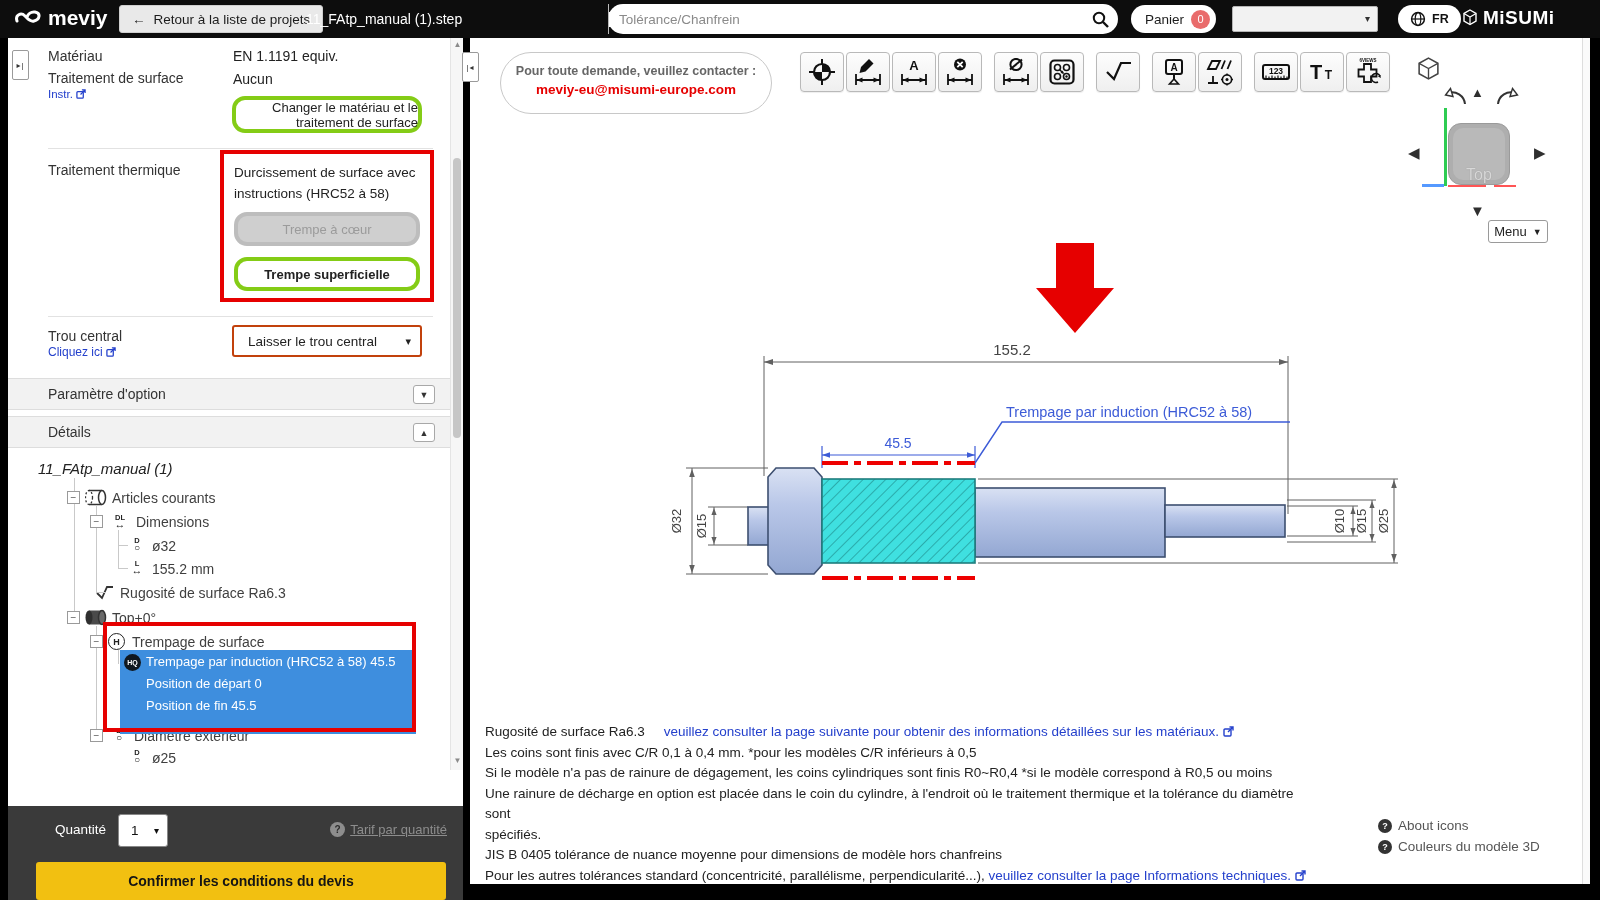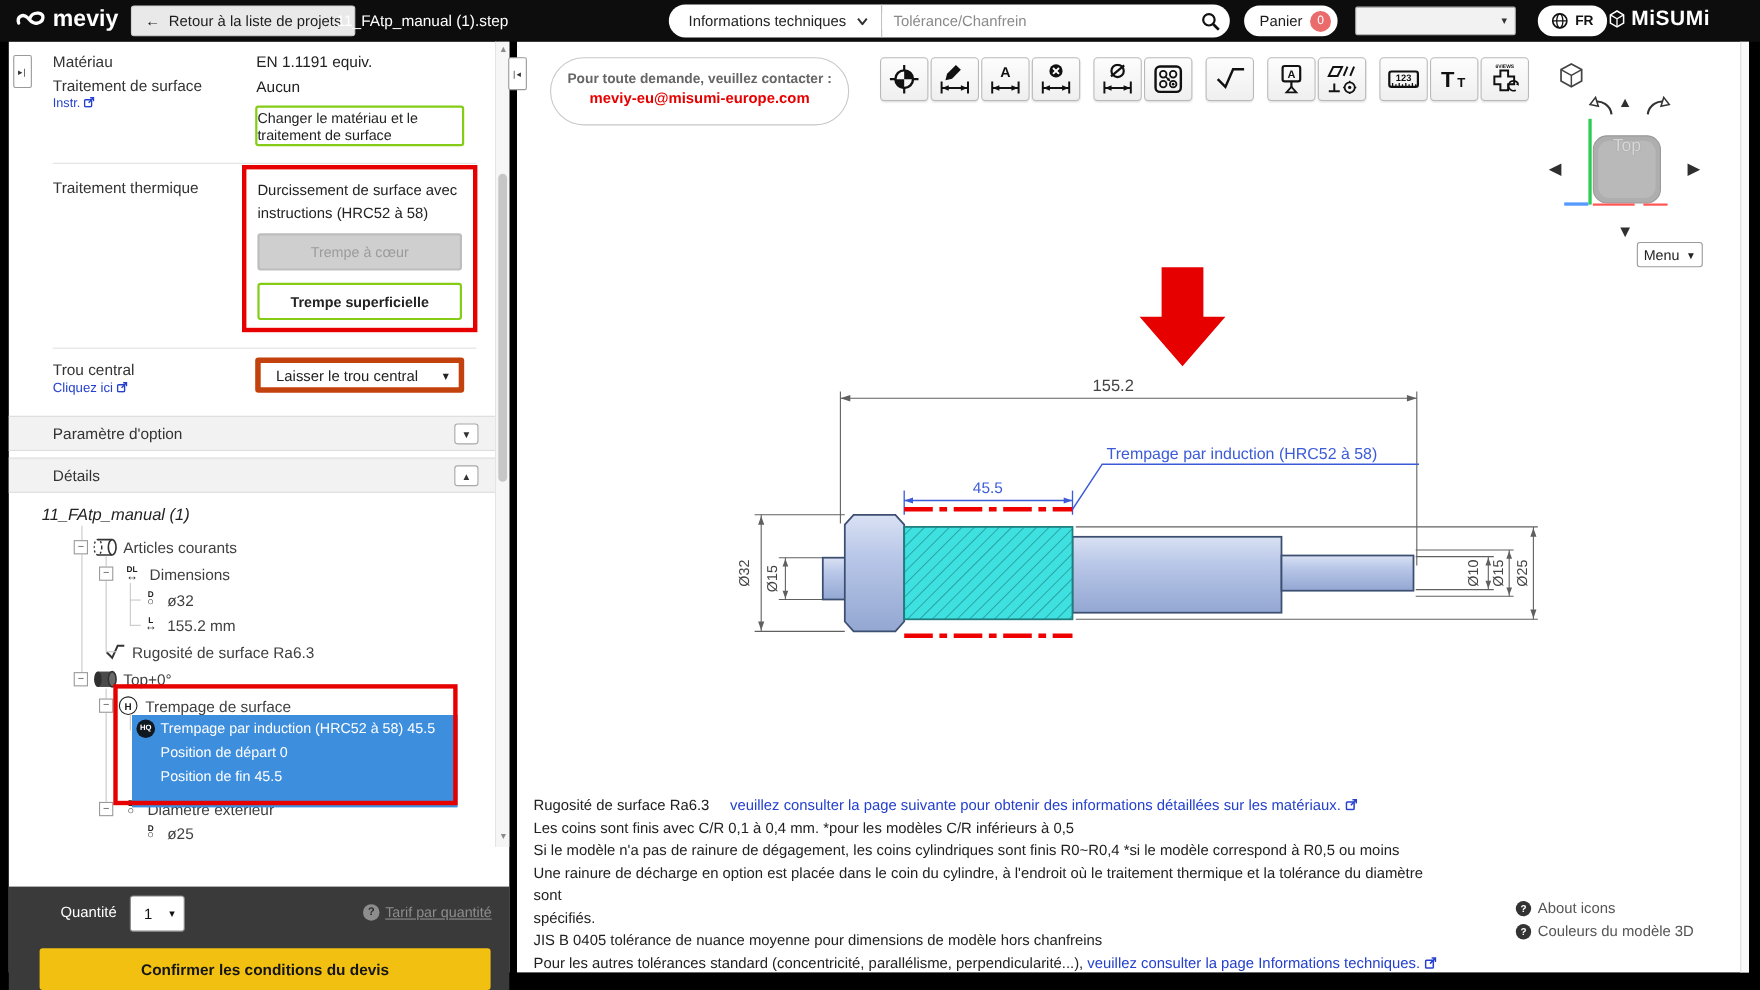--- a/index.html
+++ b/index.html
@@ -25,27 +25,27 @@
   #hdr-select .chev { position:absolute; right:7px; top:6px; font-size:10px; color:#333; }
   #lang-pill { left:1398px; top:5px; height:28px; background:#fff; border-radius:14px; display:flex; align-items:center; gap:6px; padding:0 12px; font-size:12.5px; font-weight:bold; color:#111; cursor:pointer; }
   #brand { left:1462px; top:7px; display:flex; align-items:center; gap:5px; color:#fff; font-weight:bold; font-size:19px; letter-spacing:.5px; }
 
   
   #sidebar { position:absolute; left:8px; top:38px; width:455px; height:846px; background:#fff; font-size:14px; color:#333; }
   .sb { position:absolute; }
   .label { color:#333; font-size:14px; }
   .val { color:#222; font-size:14px; }
   .link { color:#2440cc; cursor:pointer; }
-  .sb-btn { position:absolute; left:224px; width:190px; background:#fff; border:2px solid #84cc16; border-radius:3px;
-    font-size:13px; color:#222; text-align:left; cursor:pointer; display:flex; align-items:center; justify-content:center; }
+  .sb-btn { position:absolute; left:224px; width:190px; background:#fff; border:4px solid #84cc16; border-radius:13px;
+    font-size:13px; color:#222; text-align:right; cursor:pointer; display:flex; align-items:center; justify-content:center; }
   .divider { position:absolute; left:40px; width:385px; height:1px; background:#e2e2e2; }
   .redbox { position:absolute; border:4px solid #e60000; background:transparent; z-index:4; }
   .sec-bar { position:absolute; left:0; width:443px; height:32px; background:#f2f2f2; border-top:1px solid #ddd; border-bottom:1px solid #ddd; display:flex; align-items:center; }
   .sec-toggle { position:absolute; right:16px; top:6px; width:22px; height:19px; background:#fff; border:1px solid #a8a8a8; border-radius:3px; font-size:9px; color:#333; display:flex; align-items:center; justify-content:center; cursor:pointer; }
-  .dd { position:absolute; background:#fff; border:5px solid #c2410c; border-radius:3px; font-size:13.5px; color:#222; display:flex; align-items:center; cursor:pointer; }
+  .dd { position:absolute; background:#fff; border:2px solid #c2410c; border-radius:3px; font-size:13.5px; color:#222; display:flex; align-items:center; cursor:pointer; }
   .dd .chev { position:absolute; right:9px; font-size:11px; color:#222; }
 
   
   .trow { position:absolute; height:20px; display:flex; align-items:center; color:#3f3f3f; font-size:14px; white-space:nowrap; }
   .expander { position:absolute; width:13px; height:13px; border:1px solid #9a9a9a; background:#fff; font-size:10px; line-height:11px; text-align:center; color:#555; cursor:pointer; z-index:3; }
   .tl { position:absolute; background:#c9c9c9; z-index:1; }
   .badge-ic { display:inline-block; text-align:center; line-height:7px; font-size:7.5px; font-weight:bold; color:#222; }
   .circle-ic { width:17px; height:17px; border:1.8px solid #222; border-radius:50%; font-size:9px; font-weight:bold; color:#222; display:flex; align-items:center; justify-content:center; background:#fff; }
   #tree-selected { position:absolute; left:112px; top:612px; width:296px; height:84px; background:#3e8ede; color:#fff; font-size:13px; z-index:2; }
   #tree-selected .selrow { position:absolute; left:26px; white-space:nowrap; }
@@ -67,21 +67,21 @@
   #confirm-btn { position:absolute; left:28px; top:56px; width:410px; height:38px; background:#f2c011; border:none; border-radius:3px; font-size:14px; font-weight:bold; color:#151515; cursor:pointer; font-family:"Liberation Sans",sans-serif; }
 
   
   #viewer { position:absolute; left:470px; top:38px; width:1120px; height:846px; background:#fff; }
   .vw { position:absolute; }
   #contact { left:30px; top:14px; width:272px; height:62px; border:1px solid #c8c8c8; border-radius:31px; text-align:center; }
   #contact .l1 { margin-top:11px; color:#666; font-weight:bold; font-size:12.5px; }
   #contact .l2 { margin-top:4px; color:#e60000; font-weight:bold; font-size:13.5px; }
   .tb { position:absolute; top:14px; width:44px; height:40px; background:linear-gradient(#fdfdfd,#efefef); border:1px solid #b9b9b9; border-radius:4px; display:flex; align-items:center; justify-content:center; cursor:pointer; box-shadow:0 1px 1px rgba(0,0,0,.07); }
   .vtri { position:absolute; color:#2f2f2f; font-size:13px; cursor:pointer; }
-  #cube-face { position:absolute; left:978px; top:85px; width:62px; height:62px; background:#aeaeae; border:1px solid #9a9a9a; border-radius:13px; display:flex; align-items:flex-start; justify-content:center; cursor:pointer; }
+  #cube-face { position:absolute; left:978px; top:85px; width:62px; height:62px; background:#aeaeae; border:1px solid #9a9a9a; border-radius:13px; display:flex; align-items:flex-end; justify-content:center; cursor:pointer; }
   #cube-face .inner { position:absolute; inset:4px; background:#b9b9b9; border-radius:10px; }
   #cube-face span { position:relative; color:#d8d8d8; font-size:16px; text-shadow:0 0 1px #8a8a8a; }
   #menu-btn { position:absolute; left:1018px; top:182px; width:60px; height:23px; background:#fff; border:1px solid #9a9a9a; border-radius:3px; font-size:13px; color:#222; display:flex; align-items:center; justify-content:center; gap:6px; cursor:pointer; }
   #menu-btn .chev { font-size:9px; }
   .axis { position:absolute; }
   #notes { position:absolute; left:15px; top:684px; width:830px; font-size:13.5px; color:#222; line-height:20.5px; }
   #notes .nlink { color:#2440cc; cursor:pointer; }
   #help-links { position:absolute; left:908px; top:780px; font-size:13.5px; color:#555; }
   #help-links .hl { display:flex; align-items:center; gap:6px; margin-bottom:6px; cursor:pointer; }
   .qmark2 { width:14px; height:14px; border-radius:50%; background:#333; color:#fff; font-size:9px; font-weight:bold; display:flex; align-items:center; justify-content:center; }
@@ -103,26 +103,20 @@
         </svg>
       <span>meviy</span>
     </div>
     <div id="back-btn" class="hd-abs">
       <span>←</span>
       <span>Retour à la liste de projets</span>
     </div>
     <div id="file-title" class="hd-abs">11_FAtp_manual (1).step</div>
 
     <div id="search-pill" class="hd-abs">
-      <div id="info-dd">
-        <span>Informations techniques</span>
-        <svg width="10" height="7" viewBox="0 0 10 7">
-            <path d="M1,1 L5,6 L9,1" stroke="#333" stroke-width="1.8" fill="none"></path>
-          </svg>
-      </div>
       <div id="search-sep"></div>
       <input id="search-input" placeholder="Tolérance/Chanfrein" style="">
       <button id="search-btn">
         <svg width="17" height="17" viewBox="0 0 17 17">
             <circle cx="7" cy="7" r="5.2" stroke="#111" stroke-width="2" fill="none"></circle>
             <line x1="11" y1="11" x2="16" y2="16" stroke="#111" stroke-width="2.4"></line>
           </svg>
       </button>
     </div>
 

